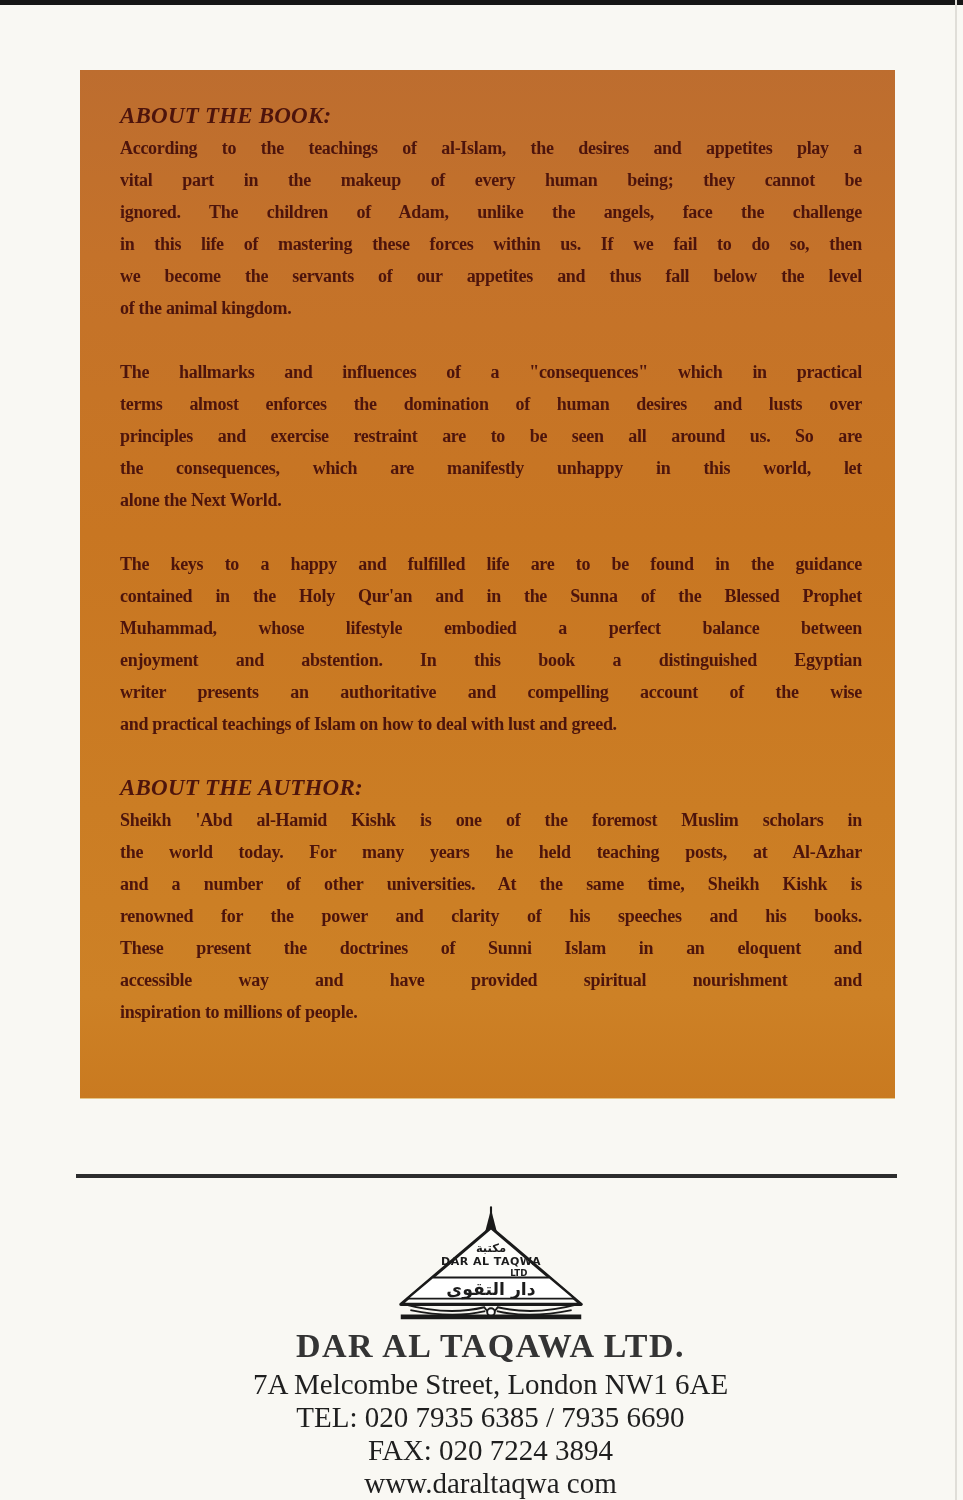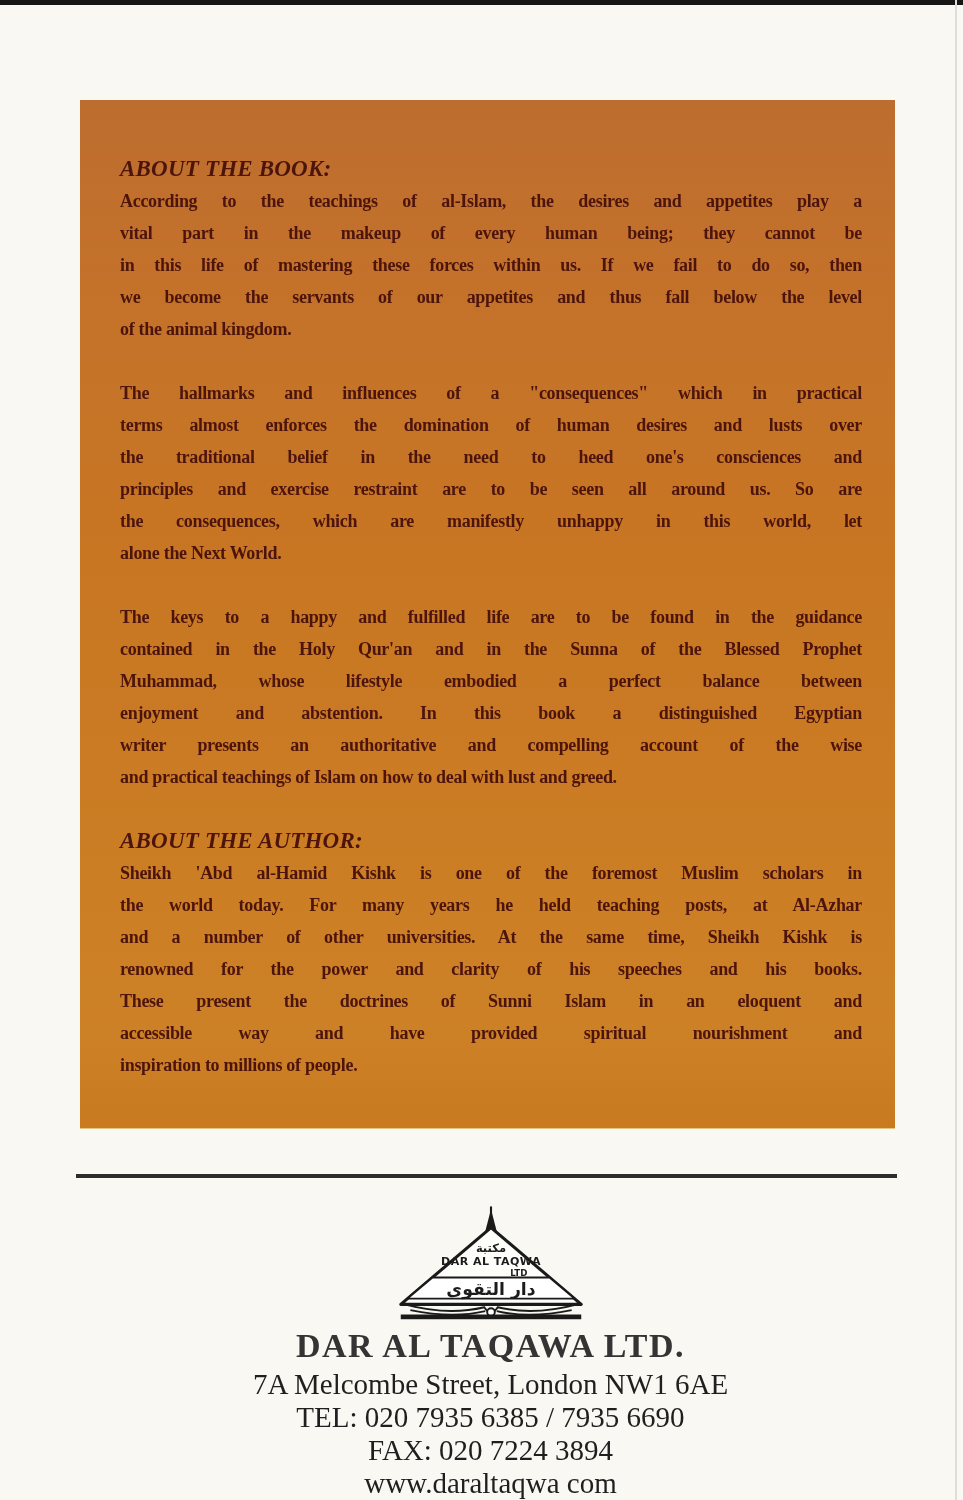--- a/index.html
+++ b/index.html
@@ -16,24 +16,23 @@
   }
   .scan-side-line{
     position:absolute;right:6px;top:0;width:2px;height:1500px;
     background:#e0ded8;
   }
   
   .panel{
     position:absolute;left:80px;top:70px;width:815px;height:1028px;
     background:linear-gradient(180deg,#bd6d2f 0%,#c4722a 18%,#c87622 45%,#cb7d24 72%,#cd8126 90%,#c97a20 100%);
     box-sizing:border-box;
-    padding:53px 33px 0 40px;
+    padding:30px 33px 0 40px;
     color:#4d140c;
     box-shadow:0 1px 0 #e5c687;
-    margin-top:30px;
   }
   .heading{
     font-size:23px;font-weight:bold;font-style:italic;
     height:32px;line-height:32px;
     letter-spacing:0.2px;
   }
   .para{font-size:18px;font-weight:bold;letter-spacing:-0.3px;}
   .gap{margin-top:32px;}
   .jline{
     text-align:justify;
@@ -70,28 +69,28 @@
 <div class="page">
 
   <div class="scan-top-bar"></div>
   <div class="scan-side-line"></div>
 
   <div class="panel">
     <div class="heading">ABOUT THE BOOK:</div>
     <div class="para">
         <div class="jline">According to the teachings of al-Islam, the desires and appetites play a</div>
         <div class="jline">vital part in the makeup of every human being; they cannot be</div>
+        <div class="jline">ignored. The children of Adam, unlike the angels, face the challenge</div>
         <div class="jline">in this life of mastering these forces within us. If we fail to do so, then</div>
         <div class="jline">we become the servants of our appetites and thus fall below the level</div>
         <div class="jline last">of the animal kingdom.</div>
       </div>
     <div class="para gap">
         <div class="jline">The hallmarks and influences of a "consequences" which in practical</div>
         <div class="jline">terms almost enforces the domination of human desires and lusts over</div>
-        <div class="jline">the traditional belief in the need to heed one's consciences and</div>
         <div class="jline">principles and exercise restraint are to be seen all around us. So are</div>
         <div class="jline">the consequences, which are manifestly unhappy in this world, let</div>
         <div class="jline last">alone the Next World.</div>
       </div>
     <div class="para gap">
         <div class="jline">The keys to a happy and fulfilled life are to be found in the guidance</div>
         <div class="jline">contained in the Holy Qur'an and in the Sunna of the Blessed Prophet</div>
         <div class="jline">Muhammad, whose lifestyle embodied a perfect balance between</div>
         <div class="jline">enjoyment and abstention. In this book a distinguished Egyptian</div>
         <div class="jline">writer presents an authoritative and compelling account of the wise</div>

